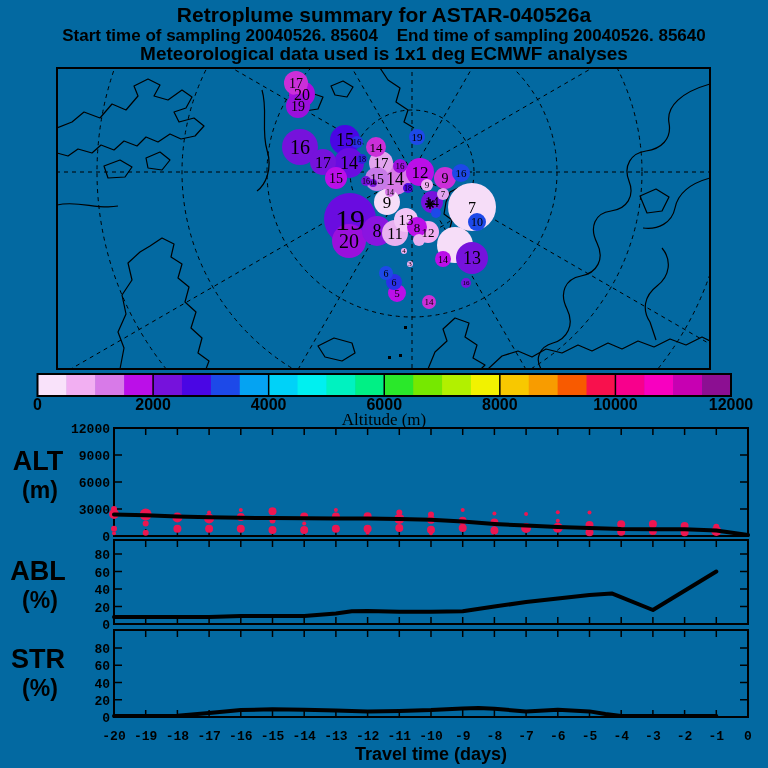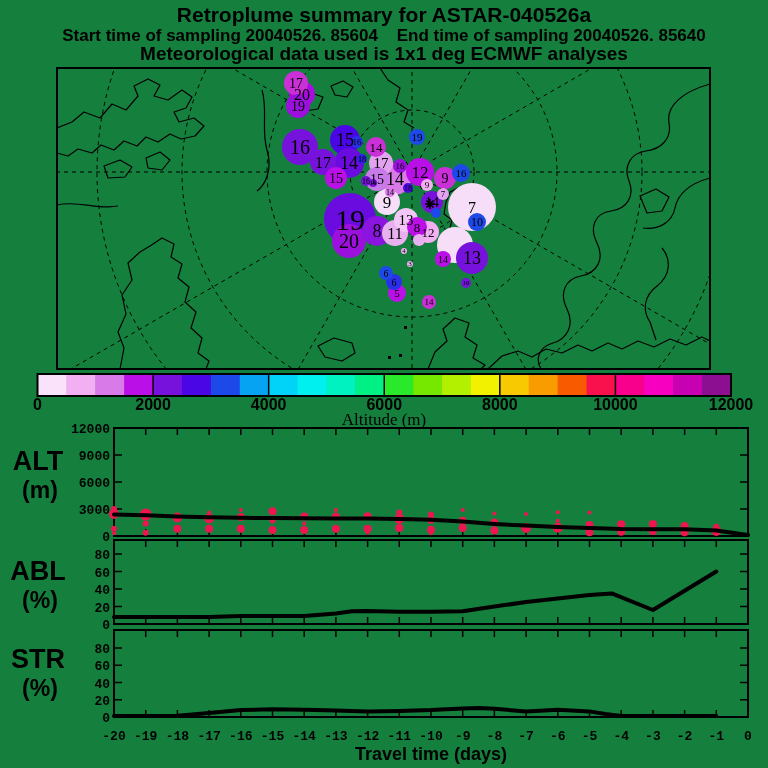--- a/index.html
+++ b/index.html
@@ -1,16 +1,16 @@
 <!DOCTYPE html>
 <html><head>
 <meta charset="utf-8">
 <style>
   html,body{margin:0;padding:0;background:#fff;}
-  #page{width:768px;height:768px;position:relative;background:#15803d;overflow:hidden;}
+  #page{width:768px;height:768px;position:relative;background:#0369a1;overflow:hidden;}
   svg text{fill:#000;}
   .title-sans{font-family:"Liberation Sans",sans-serif;font-weight:bold;}
   .serif{font-family:"Liberation Serif",serif;}
 </style>
 </head>
 <body>
 
 <div id="page">
 <svg id="fig" width="768" height="768" viewBox="0 0 768 768">
   <defs>

